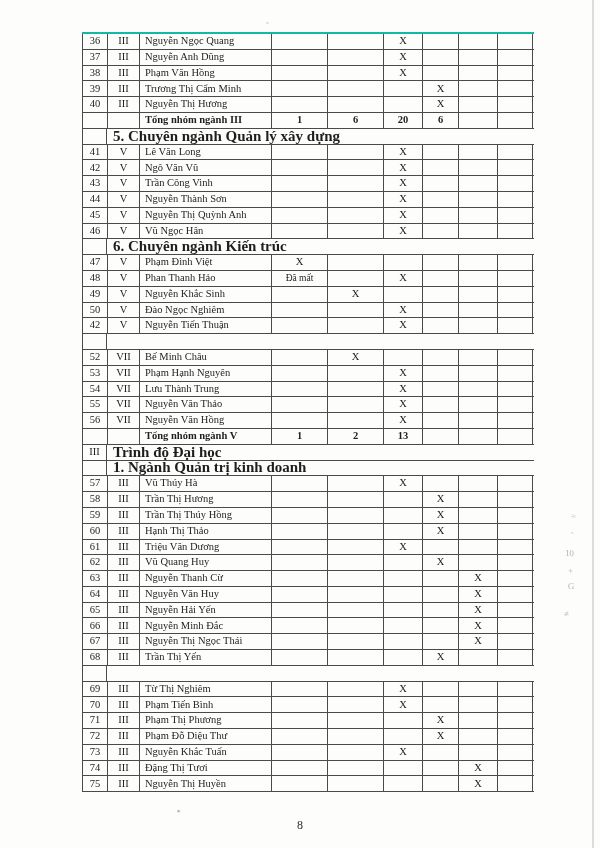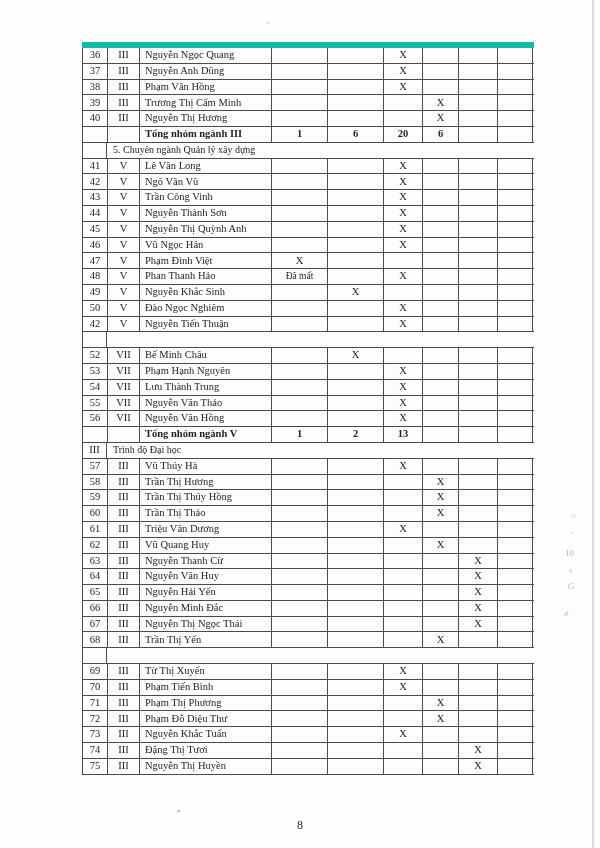--- a/index.html
+++ b/index.html
@@ -7,42 +7,42 @@
     position:relative; width:600px; height:848px; margin:0 auto;
     background:#fdfdfb; overflow:hidden;
     font-family:"Liberation Serif","DejaVu Serif",serif; color:#1e1e1e;
   }
   
   .edge-line { position:absolute; left:592px; top:0; width:2px; height:848px; background:#ddddd8; }
   
   .bleed-mark { position:absolute; color:#b4b4ae; font-size:9px; line-height:1; transform:rotate(3deg); }
   
   .tbl {
-    position:absolute; left:82px; top:42px; width:452px;
-    border-top:6px solid #14b8a6;
+    position:absolute; left:82px; top:32px; width:452px;
+    border-top:2px solid #14b8a6;
   }
   .row { display:flex; height:15.8px; box-sizing:border-box; border-bottom:1px solid #4a4a4a; }
   .c {
     box-sizing:border-box; border-left:1px solid #4a4a4a;
     display:flex; align-items:center; justify-content:center;
     font-size:10.5px; line-height:1; overflow:visible; white-space:nowrap;
   }
   .c.last { border-right:1px solid #4a4a4a; }
   .c.no   { width:25px; }
   .c.grp  { width:32px; }
   .c.name { width:132px; justify-content:flex-start; padding-left:5px;text-align:right; }
   .c.d0, .c.d1 { width:56px; }
   .c.d2 { width:39px; }
   .c.d3 { width:36px; }
   .c.d4 { width:39px; }
   .c.d5 { width:36px; }
   .row.total .c.name, .row.total .c.d0, .row.total .c.d1, .row.total .c.d2, .row.total .c.d3 { font-weight:bold; }
   .row.section .sec-label {
     flex:1; display:flex; align-items:center; padding-left:6px;
-    font-weight:normal; font-size:10px; line-height:1; white-space:nowrap; overflow:visible;
+    font-weight:bold; font-size:15px; line-height:1; white-space:nowrap; overflow:visible;
   }
   .row.section .c.no { border-right:1px solid #4a4a4a; }
   .small-note { font-size:9.5px; }
   .page-num {
     position:absolute; top:818px; left:50%; transform:translateX(-50%);
     font-size:12px; color:#2a2a2a;
   }
   .speck { position:absolute; left:177px; top:808px; font-size:8px; color:#8f8f8a; transform:rotate(-12deg); }
   .dot { position:absolute; left:266px; top:22px; width:3px; height:2px; background:#dcdcd6; border-radius:50%; }
 </style>
@@ -190,20 +190,24 @@
         <span class="c no">46</span>
         <span class="c grp">V</span>
         <span class="c name">Vũ Ngọc Hân</span>
         <span class="c d0"></span>
         <span class="c d1"></span>
         <span class="c d2">X</span>
         <span class="c d3"></span>
         <span class="c d4"></span>
         <span class="c d5 last"></span>
       </div>
+      <div class="row section">
+        <span class="c no"></span>
+        <span class="sec-label">6. Chuyên ngành Kiến trúc</span>
+      </div>
       <div class="row person">
         <span class="c no">47</span>
         <span class="c grp">V</span>
         <span class="c name">Phạm Đình Việt</span>
         <span class="c d0">X</span>
         <span class="c d1"></span>
         <span class="c d2"></span>
         <span class="c d3"></span>
         <span class="c d4"></span>
         <span class="c d5 last"></span>
@@ -318,20 +322,24 @@
         <span class="c d1">2</span>
         <span class="c d2">13</span>
         <span class="c d3"></span>
         <span class="c d4"></span>
         <span class="c d5 last"></span>
       </div>
       <div class="row section">
         <span class="c no">III</span>
         <span class="sec-label">Trình độ Đại học</span>
       </div>
+      <div class="row section">
+        <span class="c no"></span>
+        <span class="sec-label">1. Ngành Quản trị kinh doanh</span>
+      </div>
       <div class="row person">
         <span class="c no">57</span>
         <span class="c grp">III</span>
         <span class="c name">Vũ Thúy Hà</span>
         <span class="c d0"></span>
         <span class="c d1"></span>
         <span class="c d2">X</span>
         <span class="c d3"></span>
         <span class="c d4"></span>
         <span class="c d5 last"></span>
@@ -354,21 +362,21 @@
         <span class="c d0"></span>
         <span class="c d1"></span>
         <span class="c d2"></span>
         <span class="c d3">X</span>
         <span class="c d4"></span>
         <span class="c d5 last"></span>
       </div>
       <div class="row person">
         <span class="c no">60</span>
         <span class="c grp">III</span>
-        <span class="c name">Trần Thị Thảo</span>
+        <span class="c name">Hạnh Thị Thảo</span>
         <span class="c d0"></span>
         <span class="c d1"></span>
         <span class="c d2"></span>
         <span class="c d3">X</span>
         <span class="c d4"></span>
         <span class="c d5 last"></span>
       </div>
       <div class="row person">
         <span class="c no">61</span>
         <span class="c grp">III</span>
@@ -456,21 +464,21 @@
         <span class="c d3">X</span>
         <span class="c d4"></span>
         <span class="c d5 last"></span>
       </div>
       <div class="row section">
         <span class="c no"></span>
       </div>
       <div class="row person">
         <span class="c no">69</span>
         <span class="c grp">III</span>
-        <span class="c name">Từ Thị Xuyến</span>
+        <span class="c name">Từ Thị Nghiêm</span>
         <span class="c d0"></span>
         <span class="c d1"></span>
         <span class="c d2">X</span>
         <span class="c d3"></span>
         <span class="c d4"></span>
         <span class="c d5 last"></span>
       </div>
       <div class="row person">
         <span class="c no">70</span>
         <span class="c grp">III</span>

